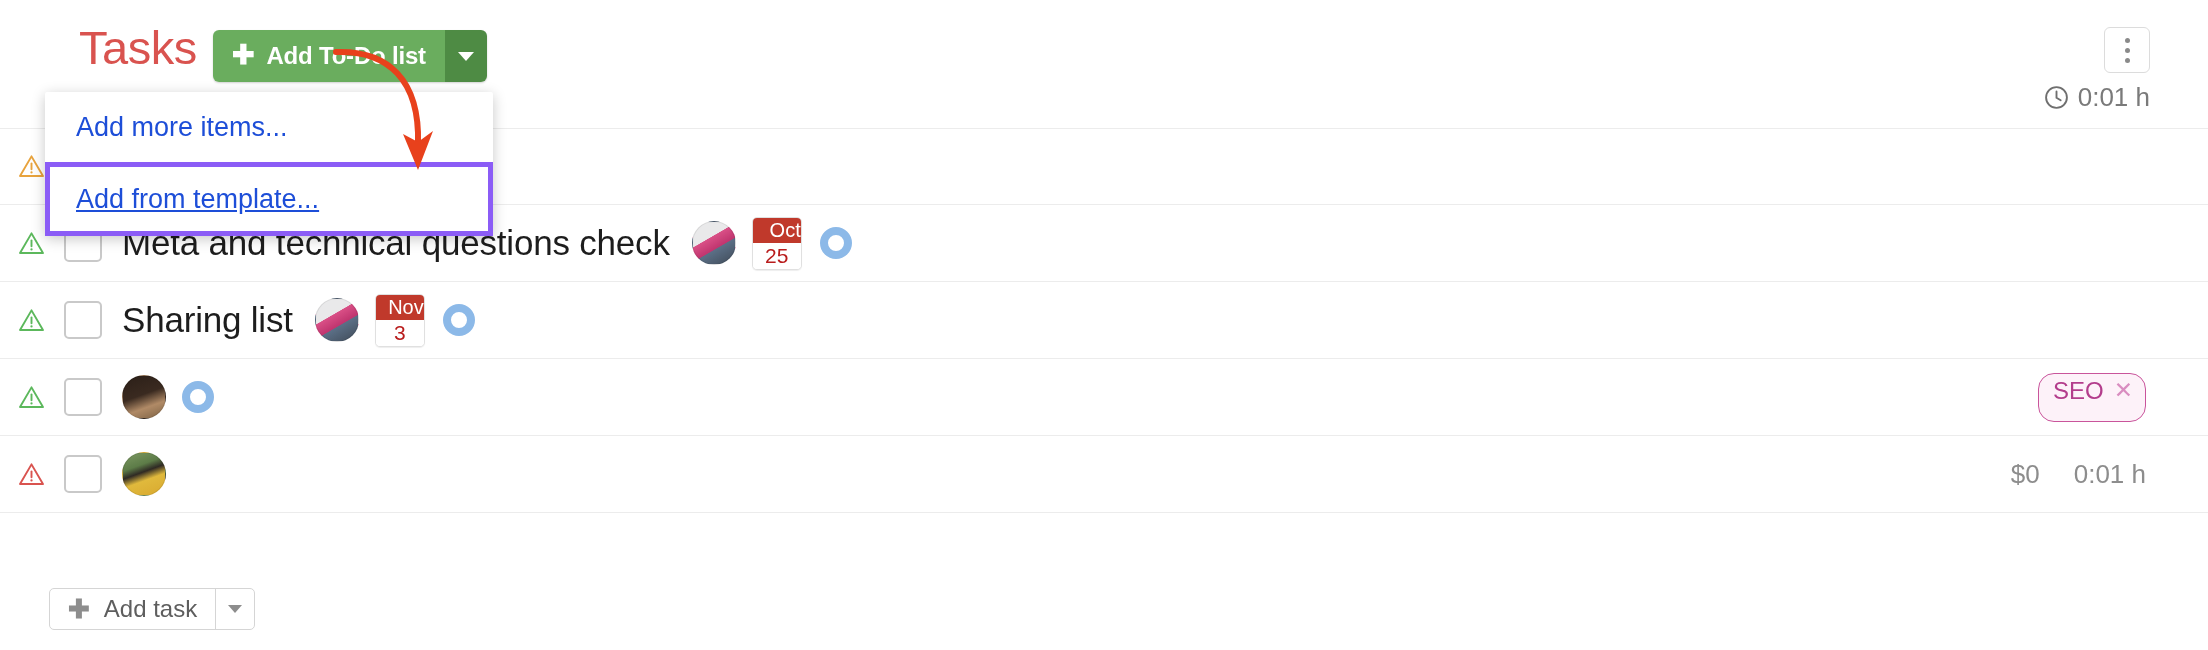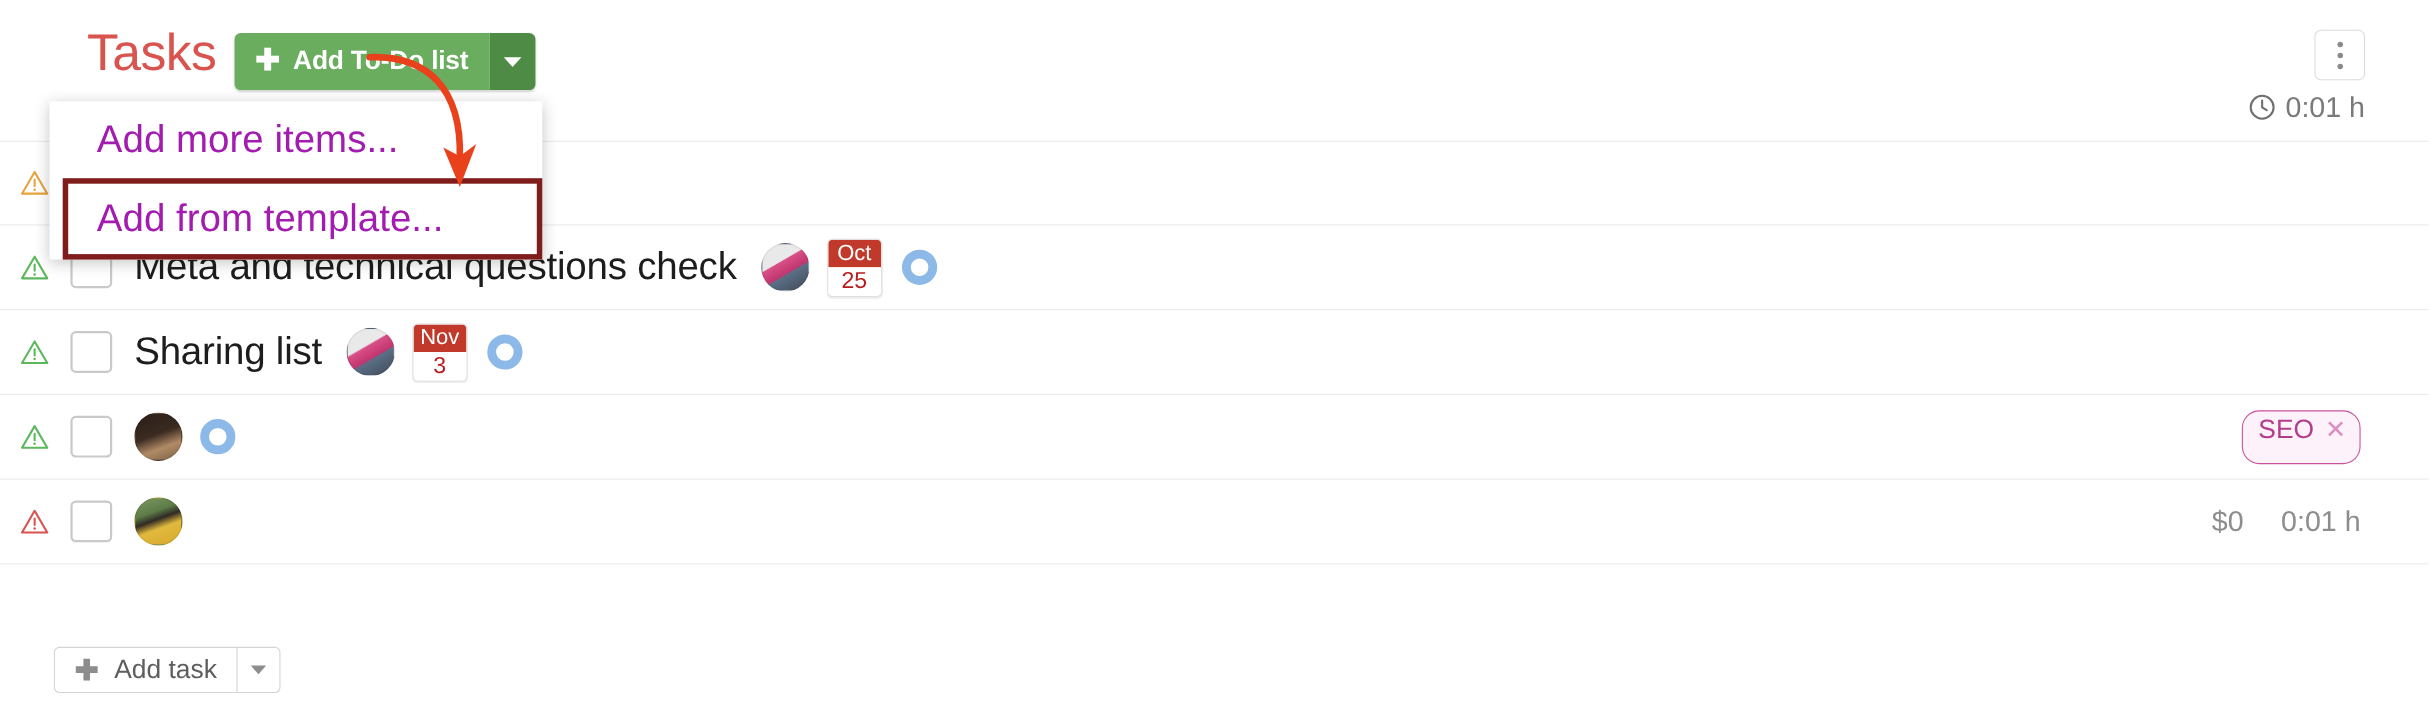--- a/index.html
+++ b/index.html
@@ -184,21 +184,21 @@
     border: 1px solid #e0e0e0;
     background: #fff;
     box-sizing: border-box;
     box-shadow: 0 1px 1px rgba(0,0,0,.07);
   }
   .date-chip-month {
     background: #c0392b;
     color: #ffffff;
     font-size: 20px;
     line-height: 25px;
-    text-align: center;
+    text-align: right;
     font-weight: 400;
   }
   .date-chip-day {
     color: #b91c1c;
     font-size: 21px;
     line-height: 26px;
     text-align: center;
     background: #ffffff;
   }
 
@@ -295,31 +295,31 @@
     background: #ffffff;
     box-shadow: 0 3px 14px rgba(0,0,0,.22);
     z-index: 40;
     border-radius: 2px;
   }
   .dropdown-item {
     height: 70px;
     display: flex;
     align-items: center;
     padding-left: 31px;
-    font-size: 35px;
-    color: #a21caf;
-    box-sizing: border-box;
-    white-space: nowrap;
-    margin-left: 12px;
+    font-size: 27px;
+    color: #1d4ed8;
+    box-sizing: border-box;
+    white-space: nowrap;
   }
   .dropdown-item.highlighted {
     height: 74px;
-    border: 5px solid #7f1d1d;
+    border: 5px solid #8b5cf6;
     padding-left: 26px;
     background: #ffffff;
+    text-decoration: underline;
   }
 
   
   .annot-arrow {
     position: absolute;
     left: 330px;
     top: 46px;
     z-index: 60;
     pointer-events: none;
   }

